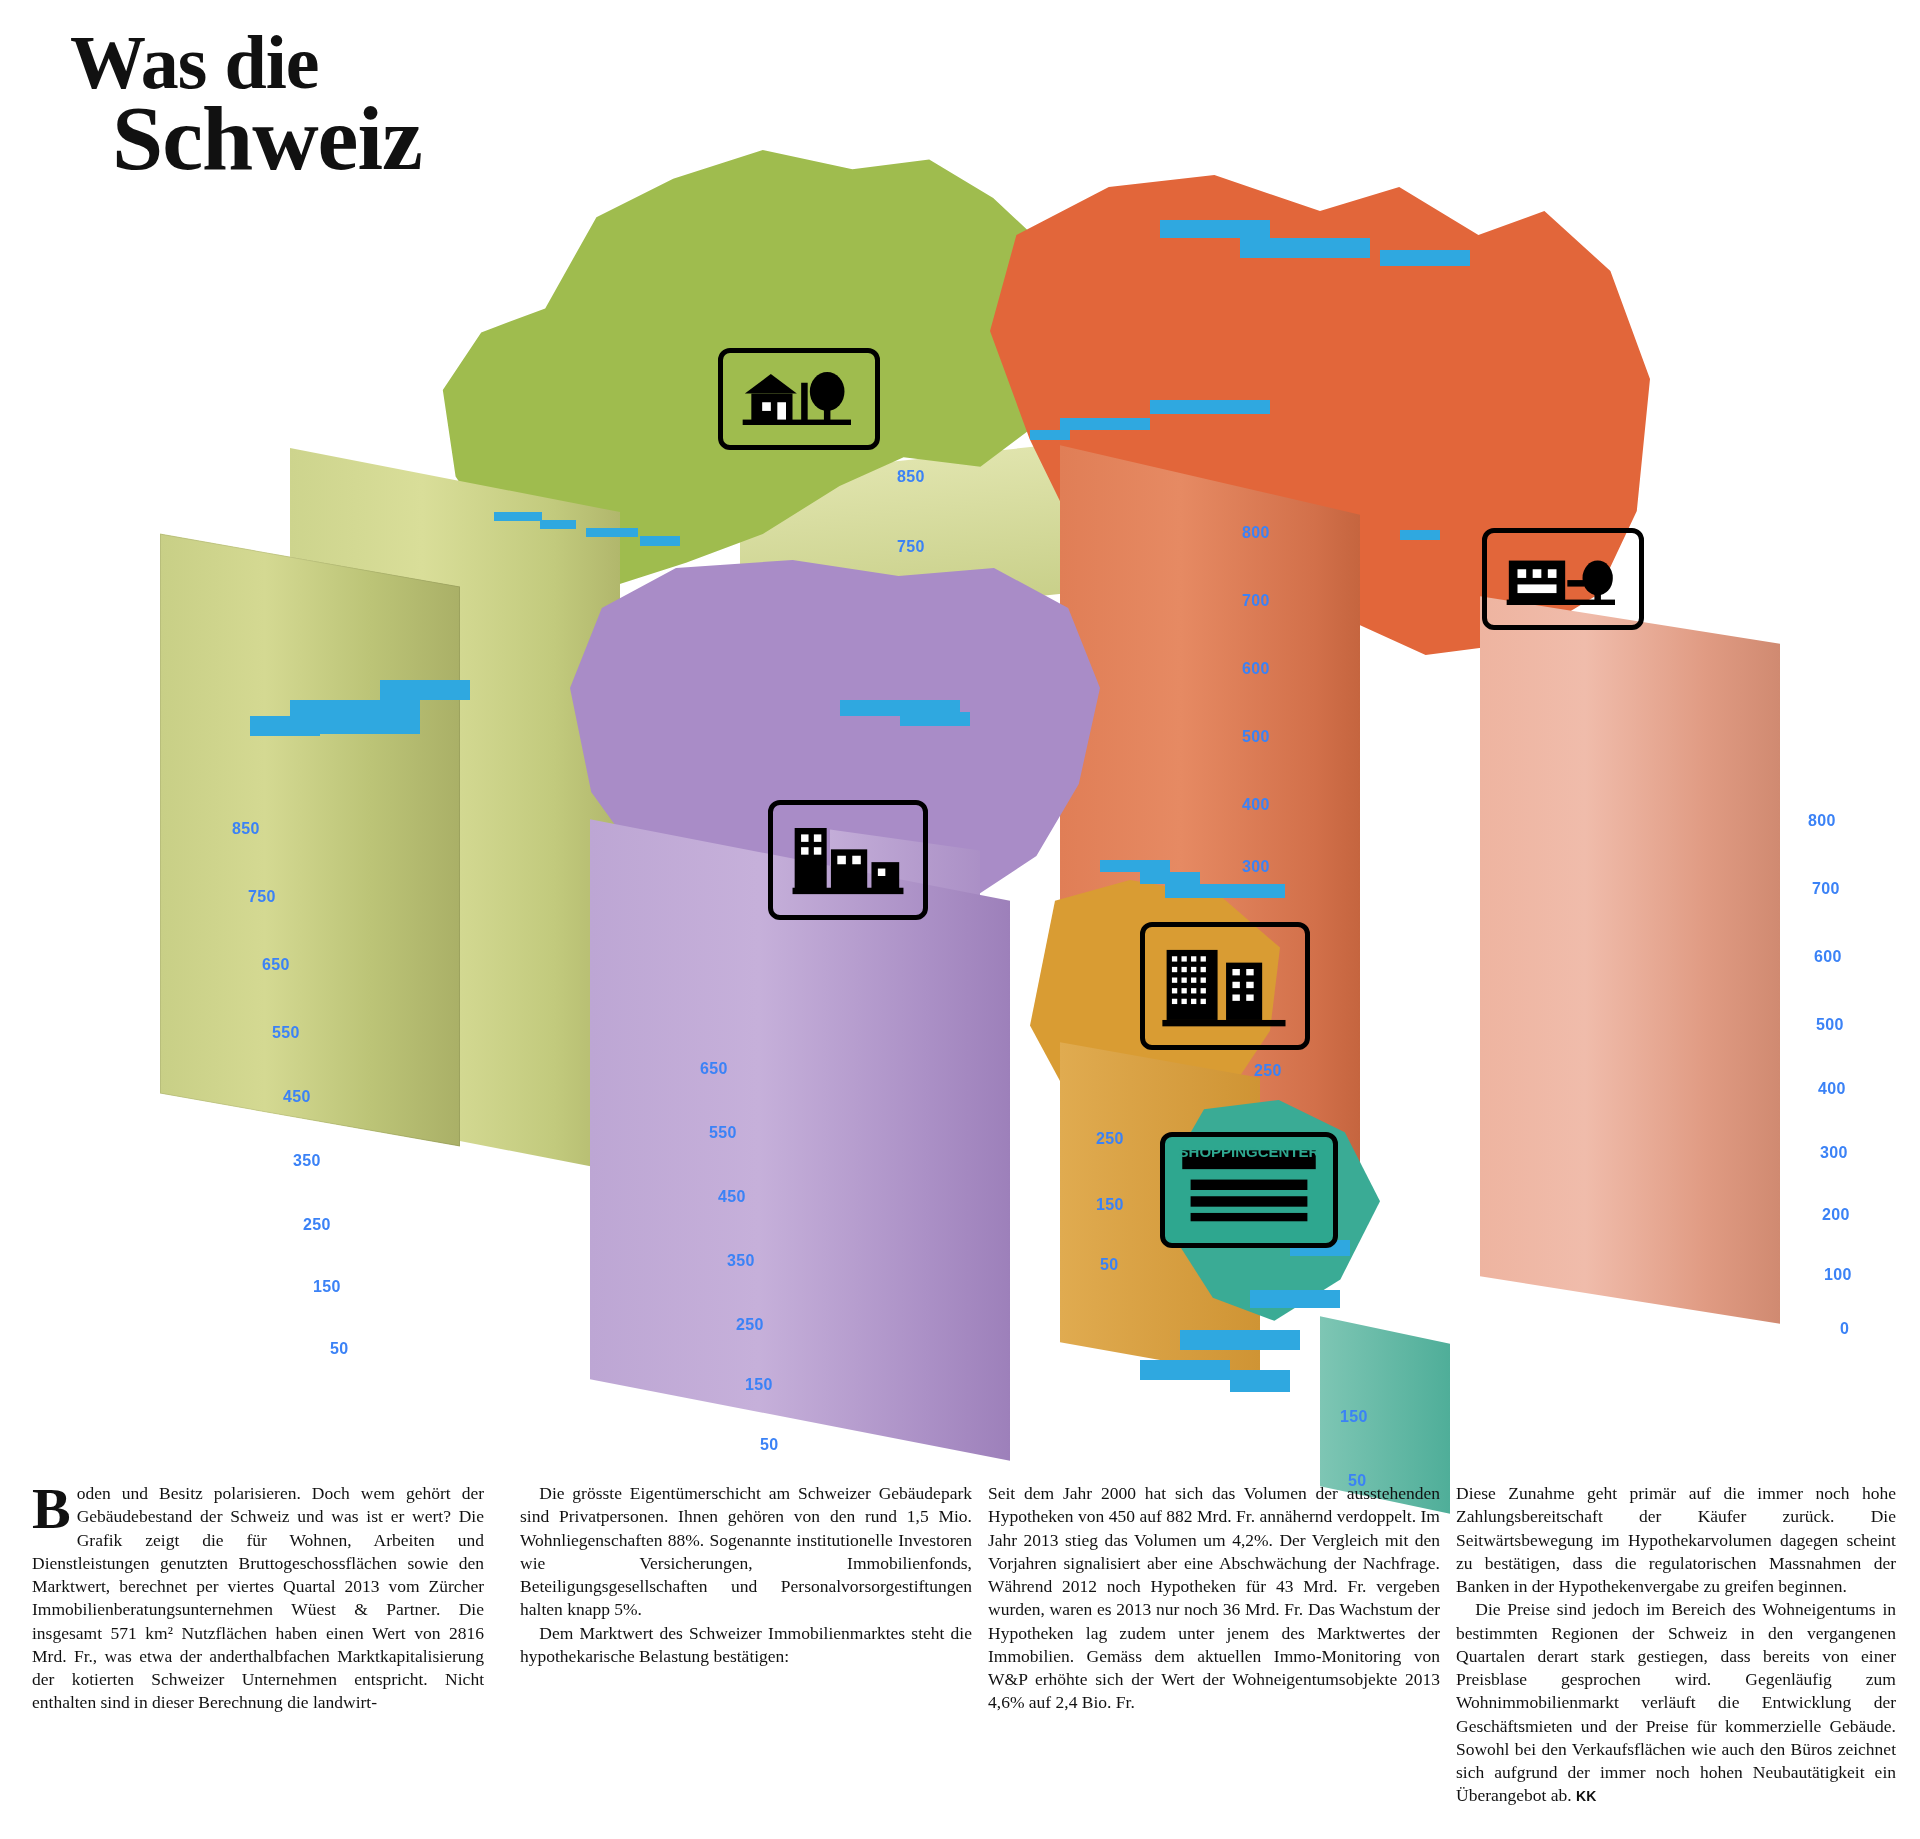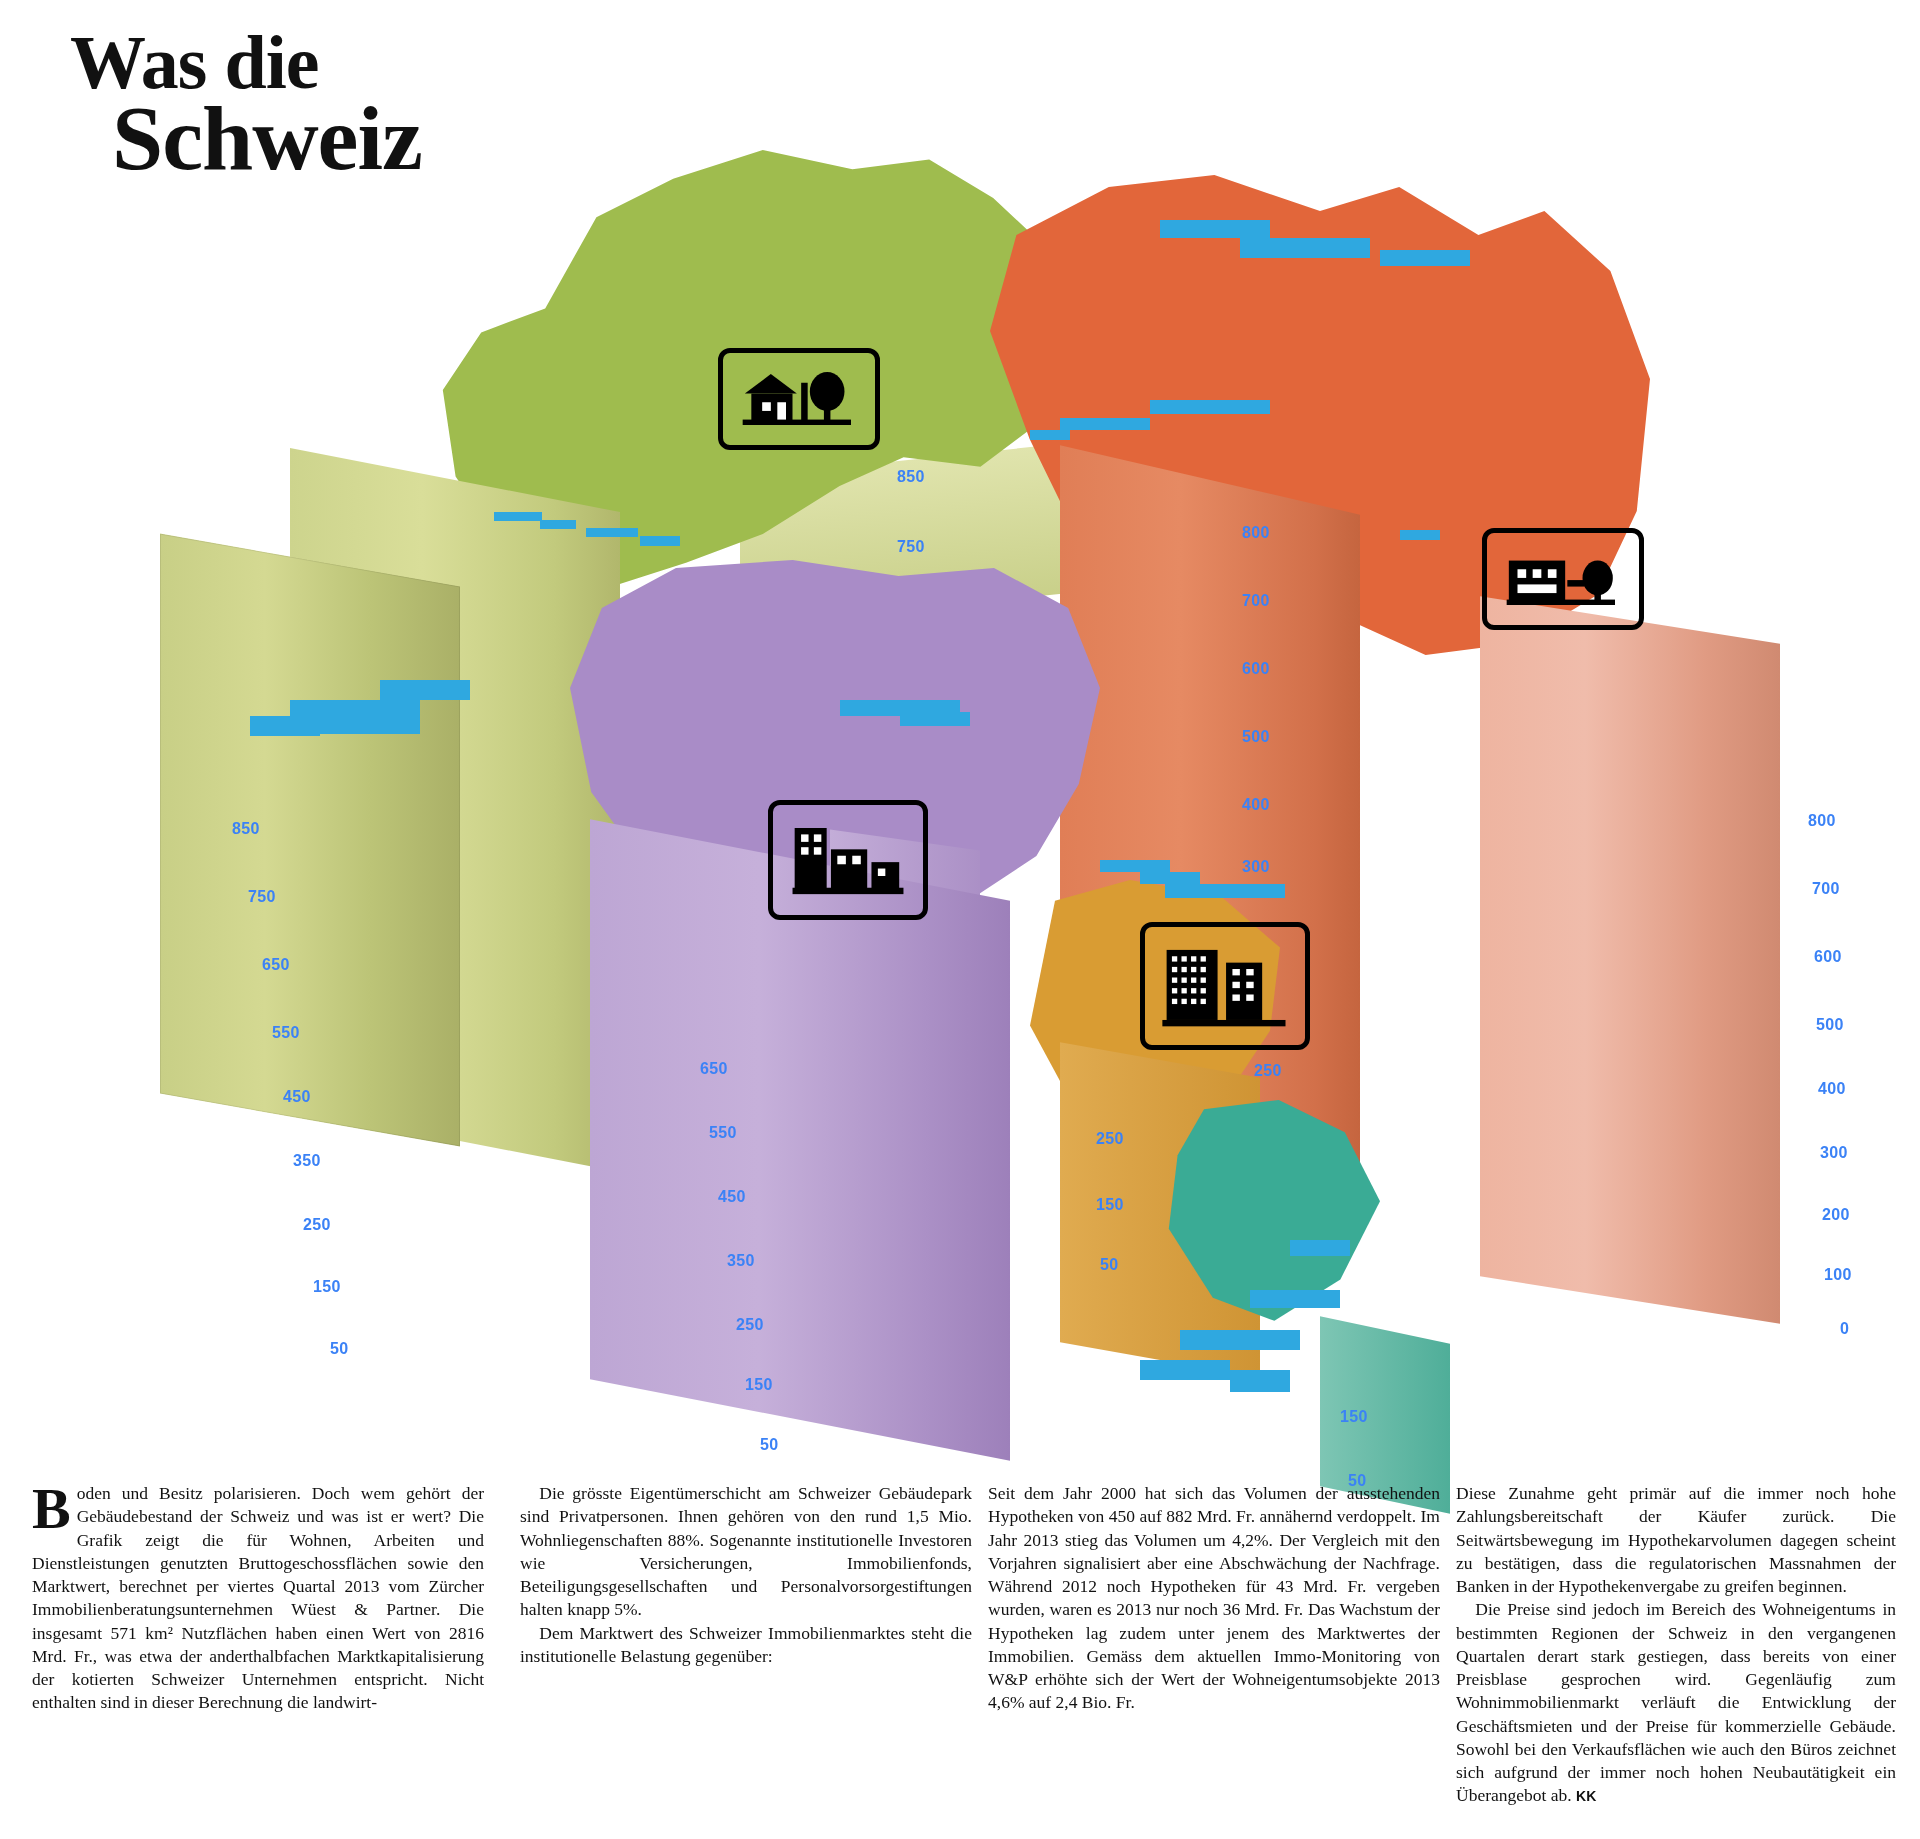--- a/index.html
+++ b/index.html
@@ -349,32 +349,42 @@
           <rect x="85" y="32" width="7" height="6"></rect>
         <rect x="72" y="44" width="7" height="6"></rect>
           <rect x="85" y="44" width="7" height="6"></rect>
         <rect x="72" y="56" width="7" height="6"></rect>
           <rect x="85" y="56" width="7" height="6"></rect>
       </g>
       <rect x="6" y="80" width="116" height="6" fill="#000"></rect>
     </svg>
   </div>
 
+  <div class="picto" style="left:1160px;top:1132px;width:168px;height:106px;background:#2ea78f;">
+    <svg viewBox="0 0 140 88" width="146" height="92" aria-hidden="true">
+      <rect x="6" y="6" width="128" height="18" fill="#000"></rect>
+      <rect x="14" y="34" width="112" height="10" fill="#000"></rect>
+      <rect x="14" y="50" width="112" height="10" fill="#000"></rect>
+      <rect x="14" y="66" width="112" height="8" fill="#000"></rect>
+    </svg>
+    <div style="position:absolute;left:0;top:6px;width:100%;text-align:center;
+                font-family:'Liberation Sans',sans-serif;font-weight:700;font-size:15px;color:#2ea78f;">SHOPPINGCENTER</div>
+  </div>
 
 </div>
 
 <div id="article">
 
   <div class="col" id="c1">
     <p class="first"><span class="dropcap">B</span><span>oden und Besitz polarisieren. Doch wem gehört der Gebäudebestand der Schweiz und was ist er wert? Die Grafik zeigt die für Wohnen, Arbeiten und Dienstleistungen genutzten Bruttogeschossflächen sowie den Marktwert, berechnet per viertes Quartal 2013 vom Zürcher Immobilienberatungsunternehmen Wüest &amp; Partner. Die insgesamt 571 km² Nutzflächen haben einen Wert von 2816 Mrd. Fr., was etwa der anderthalbfachen Marktkapitalisierung der kotierten Schweizer Unternehmen entspricht. Nicht enthalten sind in dieser Berechnung die landwirt-</span></p>
   </div>
 
   <div class="col" id="c2">
     <p>Die grösste Eigentümerschicht am Schweizer Gebäudepark sind Privatpersonen. Ihnen gehören von den rund 1,5 Mio. Wohnliegenschaften 88%. Sogenannte institutionelle Investoren wie Versicherungen, Immobilienfonds, Beteiligungsgesellschaften und Personalvorsorgestiftungen halten knapp 5%.</p>
-    <p>Dem Marktwert des Schweizer Immobilienmarktes steht die institutionelle Belastung gegenüber:</p>
+    <p>Dem Marktwert des Schweizer Immobilienmarktes steht die hypothekarische Belastung bestätigen:</p>
   </div>
 
   <div class="col" id="c3">
     <p class="first">Seit dem Jahr 2000 hat sich das Volumen der ausstehenden Hypotheken von 450 auf 882 Mrd. Fr. annähernd verdoppelt. Im Jahr 2013 stieg das Volumen um 4,2%. Der Vergleich mit den Vorjahren signalisiert aber eine Abschwächung der Nachfrage. Während 2012 noch Hypotheken für 43 Mrd. Fr. vergeben wurden, waren es 2013 nur noch 36 Mrd. Fr. Das Wachstum der Hypotheken lag zudem unter jenem des Marktwertes der Immobilien. Gemäss dem aktuellen Immo-Monitoring von W&amp;P erhöhte sich der Wert der Wohneigentumsobjekte 2013 4,6% auf 2,4 Bio. Fr.</p>
   </div>
 
   <div class="col" id="c4">
     <p class="first">Diese Zunahme geht primär auf die immer noch hohe Zahlungsbereitschaft der Käufer zurück. Die Seitwärtsbewegung im Hypothekarvolumen dagegen scheint zu bestätigen, dass die regulatorischen Massnahmen der Banken in der Hypothekenvergabe zu greifen beginnen.</p>
     <p><span>Die Preise sind jedoch im Bereich des Wohneigentums in bestimmten Regionen der Schweiz in den vergangenen Quartalen derart stark gestiegen, dass bereits von einer Preisblase gesprochen wird. Gegenläufig zum Wohnimmobilienmarkt verläuft die Entwicklung der Geschäftsmieten und der Preise für kommerzielle Gebäude. Sowohl bei den Verkaufsflächen wie auch den Büros zeichnet sich aufgrund der immer noch hohen Neubautätigkeit ein Überangebot ab.</span> <span class="kk">KK</span></p>
   </div>

